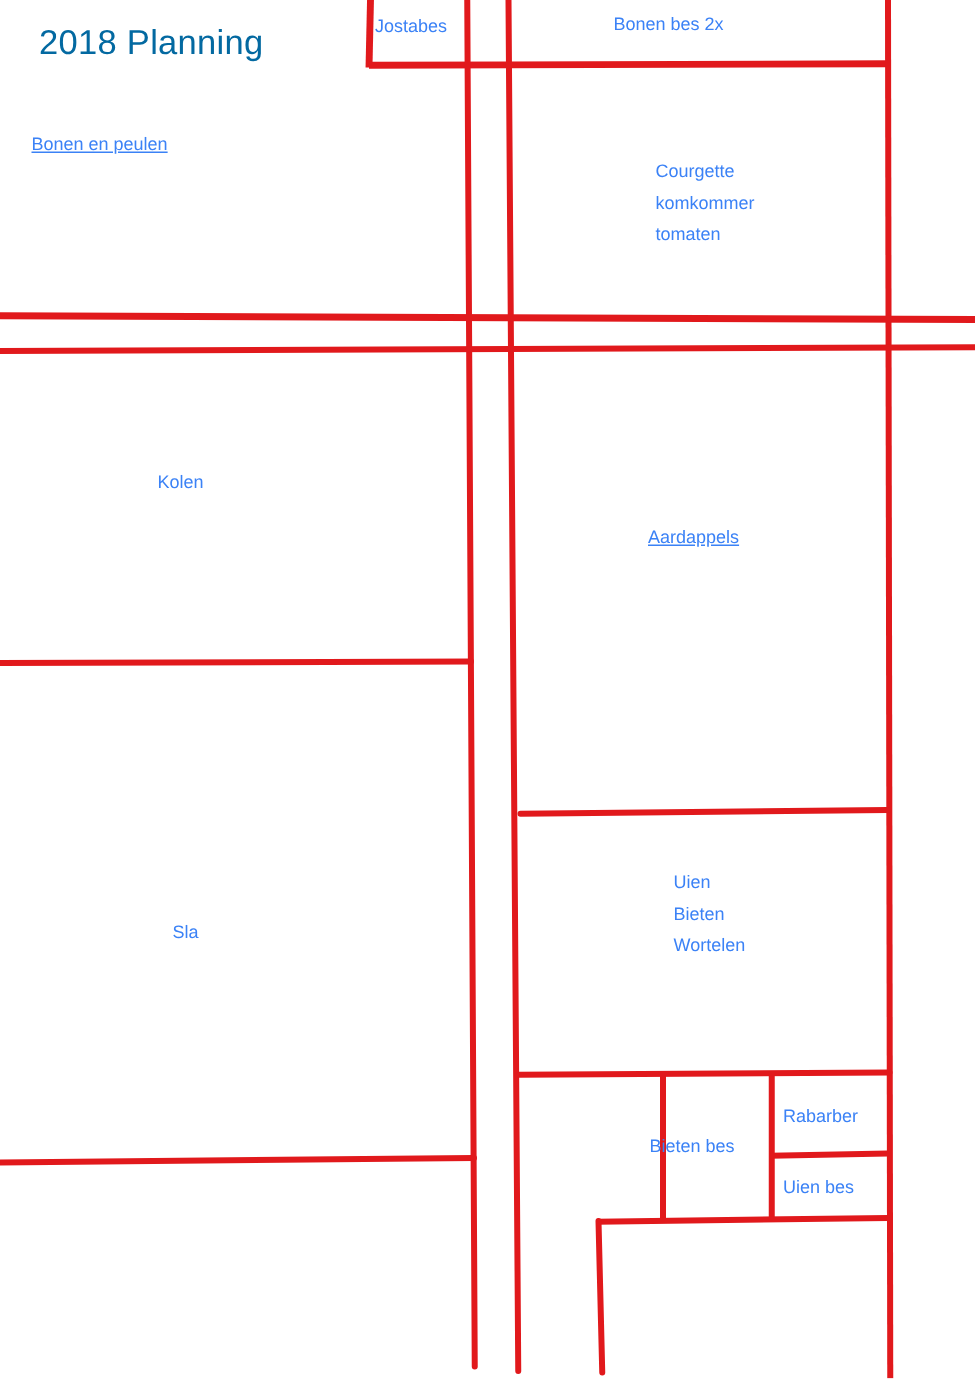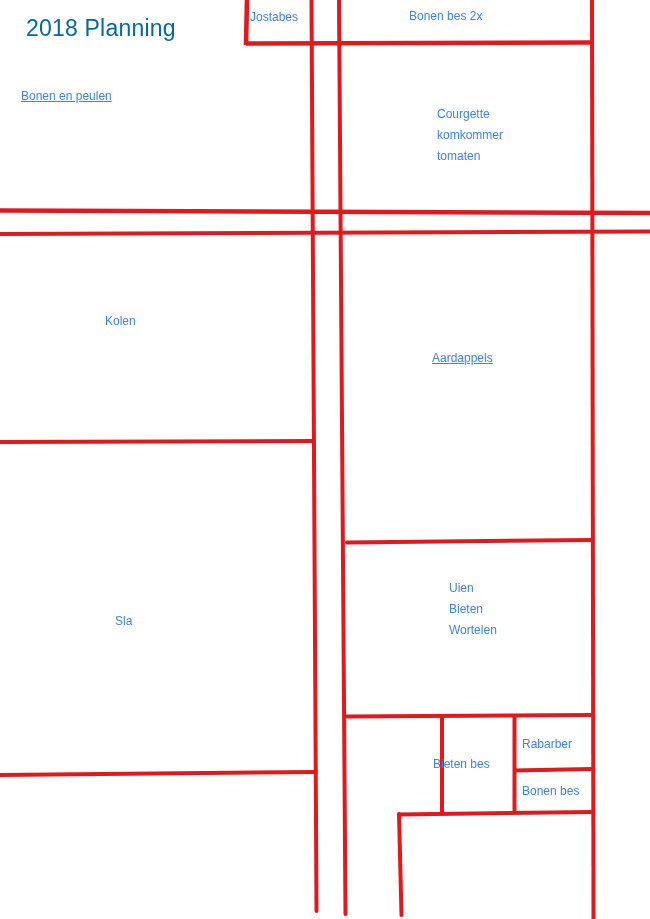--- a/index.html
+++ b/index.html
@@ -92,15 +92,15 @@
   <div class="lbl block" style="left:449px; top:578px;">
     <div>Uien</div>
     <div>Bieten</div>
     <div>Wortelen</div>
   </div>
 
   <div class="lbl" style="left:433px; top:757px;">Bieten bes</div>
 
   <div class="lbl" style="left:522px; top:737px;">Rabarber</div>
 
-  <div class="lbl" style="left:522px; top:784px;">Bonen bes</div>
+  <div class="lbl" style="left:522px; top:784px;">Uien bes</div>
 
 </div>
 
 </body></html>

